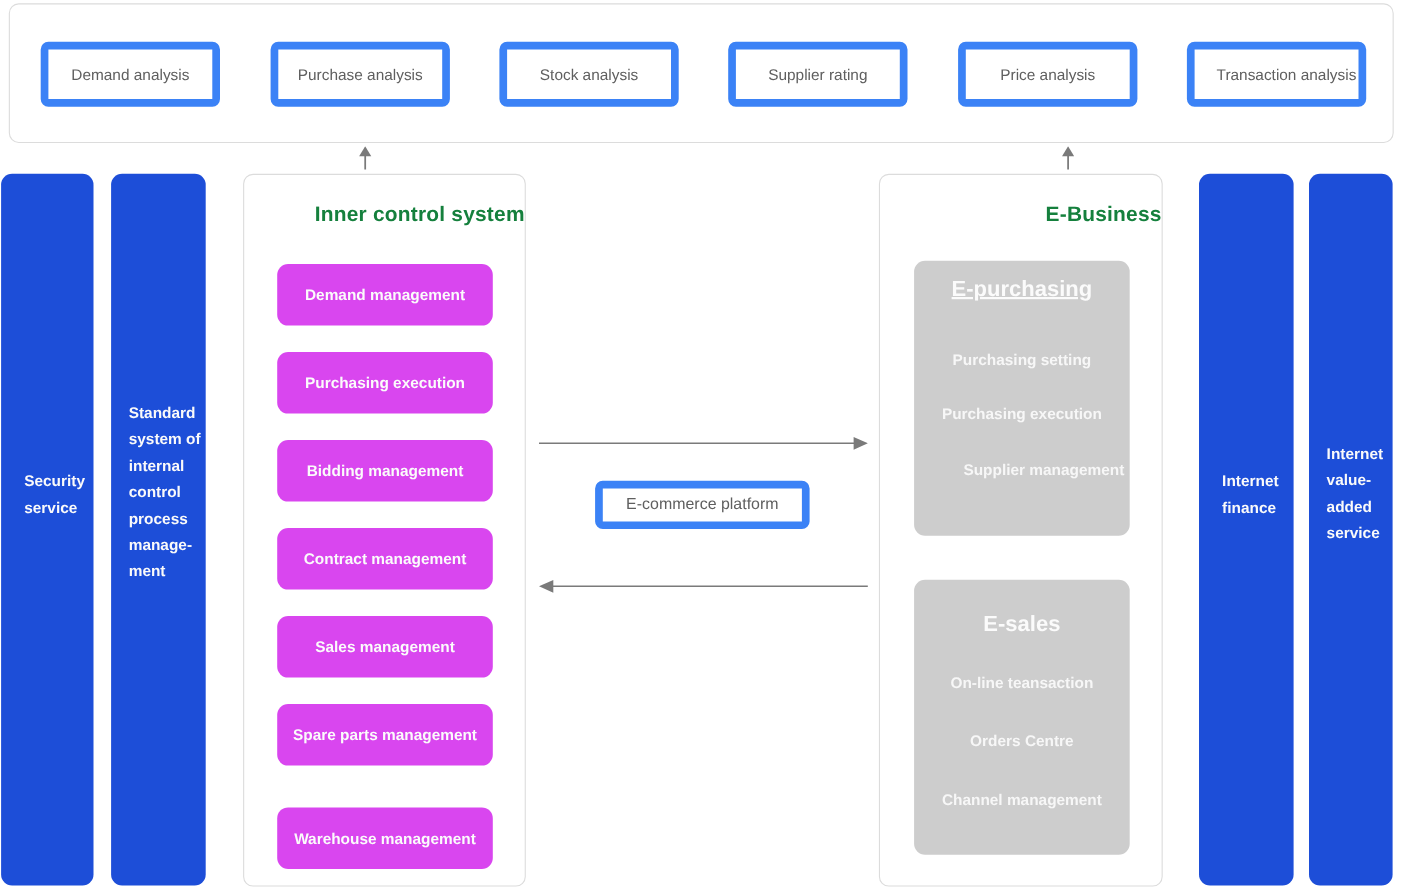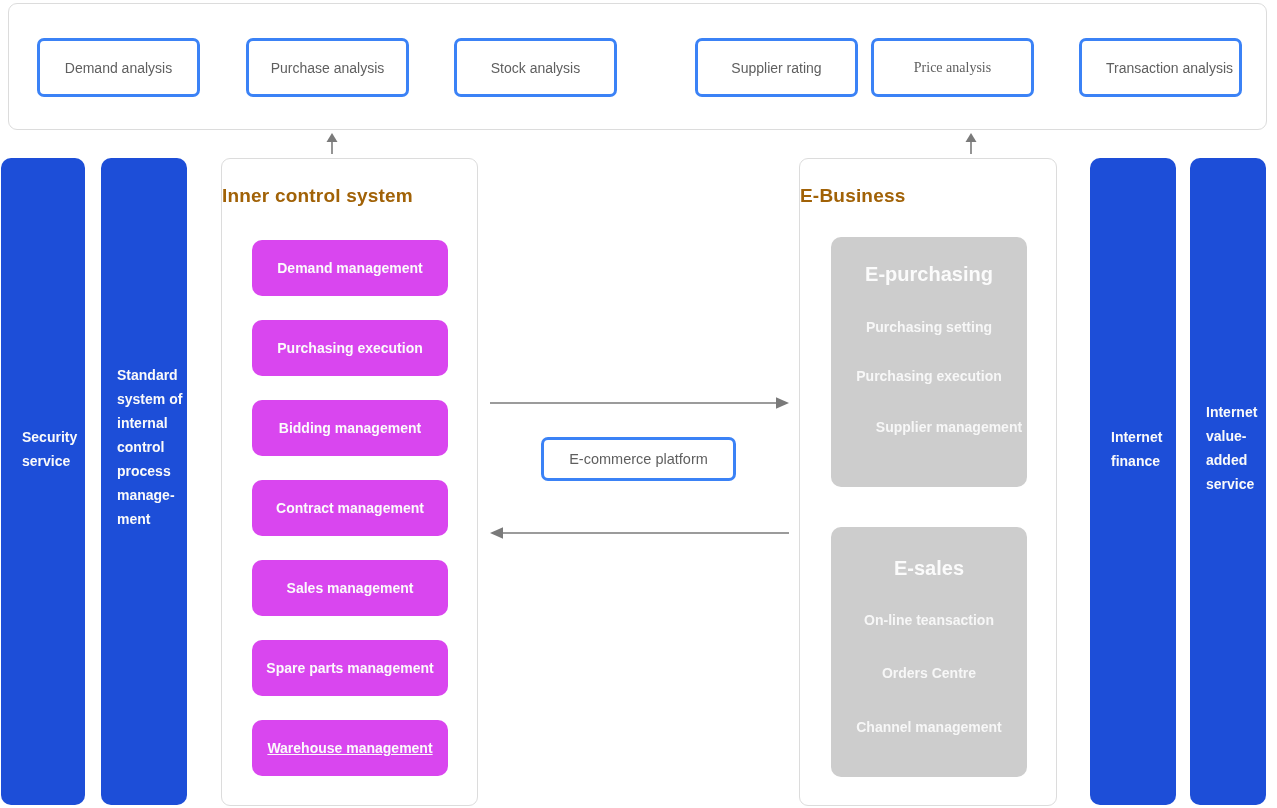--- a/index.html
+++ b/index.html
@@ -6,26 +6,26 @@
   .canvas {
     position:relative; width:1277px; height:808px; background:#ffffff;
     font-family:"Liberation Sans", sans-serif; overflow:hidden;
   }
   
   .panel {
     position:absolute; background:#ffffff; border:1px solid #dcdcdc;
     border-radius:9px; box-sizing:border-box;
   }
   .panel-title {
-    position:absolute; left:0; width:100%; text-align:left;
-    color:#a16207; font-size:19px; font-weight:600; letter-spacing:.2px;
+    position:absolute; left:0; width:100%; text-align:right;
+    color:#15803d; font-size:19px; font-weight:600; letter-spacing:.2px;
   }
   
   .obox {
-    position:absolute; background:#ffffff; border:3px solid #3b82f6;
+    position:absolute; background:#ffffff; border:7px solid #3b82f6;
     border-radius:7px; box-sizing:border-box;
     display:flex; align-items:center; justify-content:center;
     color:#5f5f5f; font-size:14px;
   }
   
   .vbar { position:absolute; background:#1d4ed8; border-radius:10px; }
   .vbar-label {
     position:absolute; color:#fafafa; font-size:14px; font-weight:600;
     line-height:24px; white-space:pre-line;
   }
@@ -51,22 +51,22 @@
 </style>
 </head>
 <body>
 
 <div class="canvas">
 
   <div class="panel" style="left:8px; top:3px; width:1259px; height:127px;">
     <div class="obox" style="left:28px;  top:34px; width:163px; height:59px;">Demand analysis</div>
     <div class="obox" style="left:237px; top:34px; width:163px; height:59px;">Purchase analysis</div>
     <div class="obox" style="left:445px; top:34px; width:163px; height:59px;">Stock analysis</div>
-    <div class="obox" style="left:653px; top:34px; width:163px; height:59px;margin-left:33px;">Supplier rating</div>
-    <div class="obox" style="left:862px; top:34px; width:163px; height:59px;font-family:Liberation Serif, serif;">Price analysis</div>
+    <div class="obox" style="left:653px; top:34px; width:163px; height:59px;">Supplier rating</div>
+    <div class="obox" style="left:862px; top:34px; width:163px; height:59px;">Price analysis</div>
     <div class="obox" style="left:1070px; top:34px; width:163px; height:59px;padding-left:18px;">Transaction analysis</div>
   </div>
 
   <svg class="arrow" style="left:325px; top:133px;" width="14" height="22">
     <line x1="7" y1="21" x2="7" y2="6" stroke="#7a7a7a" stroke-width="1.6"></line>
     <polygon points="7,0 1.5,9 12.5,9" fill="#7a7a7a"></polygon>
   </svg>
   <svg class="arrow" style="left:964px; top:133px;" width="14" height="22">
     <line x1="7" y1="21" x2="7" y2="6" stroke="#7a7a7a" stroke-width="1.6"></line>
     <polygon points="7,0 1.5,9 12.5,9" fill="#7a7a7a"></polygon>
@@ -87,39 +87,39 @@
   </div>
 
   <div class="panel" style="left:221px; top:158px; width:257px; height:648px;">
     <div class="panel-title" style="top:26px;">Inner control system</div>
     <div class="item" style="top:81px;">Demand management</div>
     <div class="item" style="top:161px;">Purchasing execution</div>
     <div class="item" style="top:241px;">Bidding management</div>
     <div class="item" style="top:321px;">Contract management</div>
     <div class="item" style="top:401px;">Sales management</div>
     <div class="item" style="top:481px;">Spare parts management</div>
-    <div class="item" style="top:561px;text-decoration:underline;">Warehouse management</div>
+    <div class="item" style="top:575px;">Warehouse management</div>
   </div>
 
   <svg class="arrow" style="left:490px; top:396px;" width="299" height="14">
     <line x1="0" y1="7" x2="287" y2="7" stroke="#7a7a7a" stroke-width="1.4"></line>
     <polygon points="299,7 286,1.2 286,12.8" fill="#7a7a7a"></polygon>
   </svg>
   <svg class="arrow" style="left:490px; top:526px;" width="299" height="14">
     <line x1="299" y1="7" x2="12" y2="7" stroke="#7a7a7a" stroke-width="1.4"></line>
     <polygon points="0,7 13,1.2 13,12.8" fill="#7a7a7a"></polygon>
   </svg>
 
   <div class="obox" style="left:541px; top:437px; width:195px; height:44px; font-size:14.5px;">E-commerce platform</div>
 
   <div class="panel" style="left:799px; top:158px; width:258px; height:648px;">
     <div class="panel-title" style="top:26px;">E-Business</div>
 
     <div class="group" style="top:78px;">
-      <div class="group-title" style="top:26px;">E-purchasing</div>
+      <div class="group-title" style="top:15px;text-decoration:underline;">E-purchasing</div>
       <div class="group-item" style="top:82px;">Purchasing setting</div>
       <div class="group-item" style="top:131px;">Purchasing execution</div>
       <div class="group-item" style="top:182px;margin-left:20px;">Supplier management</div>
     </div>
 
     <div class="group" style="top:368px;">
       <div class="group-title" style="top:30px;">E-sales</div>
       <div class="group-item" style="top:85px;">On-line teansaction</div>
       <div class="group-item" style="top:138px;">Orders Centre</div>
       <div class="group-item" style="top:192px;">Channel management</div>

